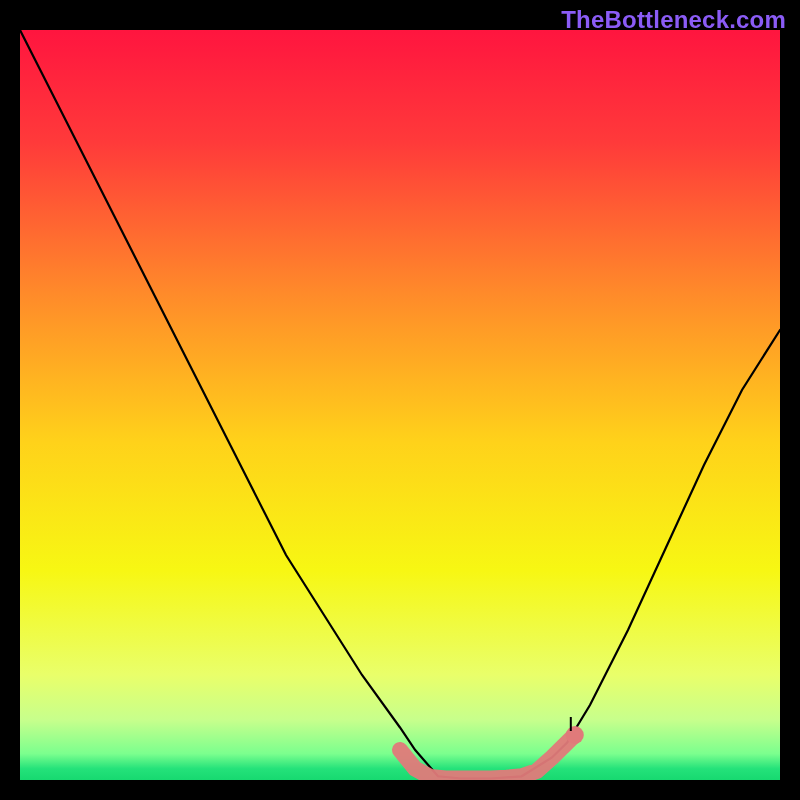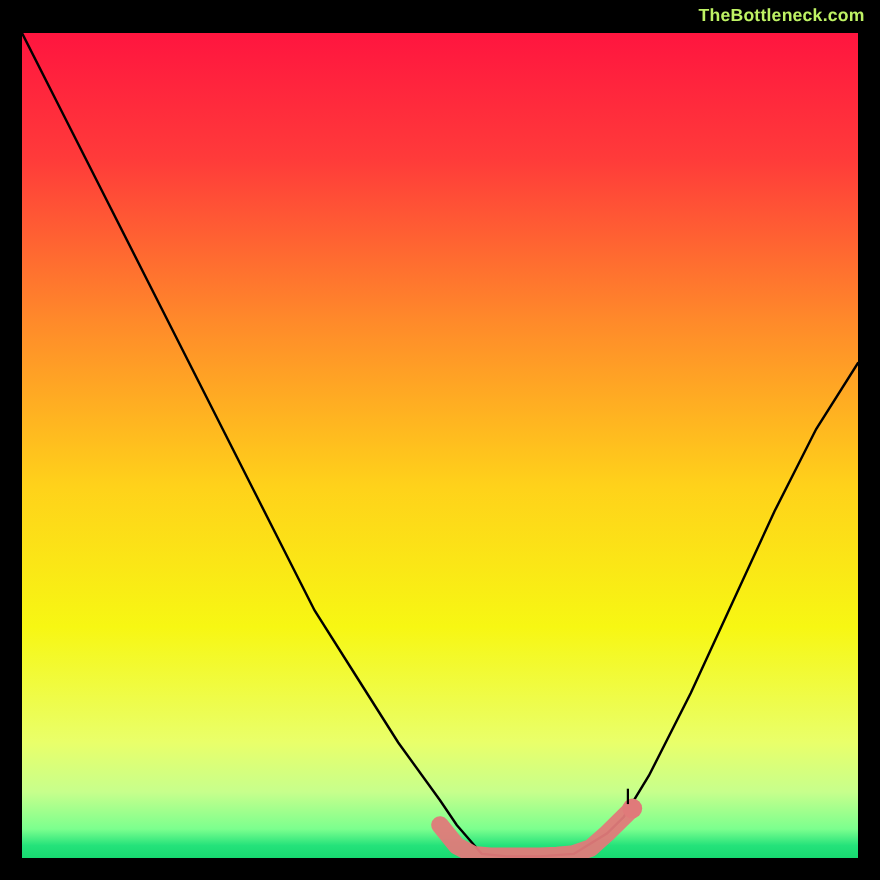--- a/index.html
+++ b/index.html
@@ -21,22 +21,22 @@
     position: absolute;
     left: 20px;
     top: 30px;
     width: 760px;
     height: 750px;
   }
   .watermark {
     position: absolute;
     top: 6px;
     right: 14px;
-    color: #bef264;
-    font-size: 16px;
+    color: #8b5cf6;
+    font-size: 24px;
     font-weight: 600;
     letter-spacing: 0.2px;
   }
   svg { display: block; }
 </style>
 </head>
 <body>
 
 <div class="frame">
   <div class="watermark">TheBottleneck.com</div>

